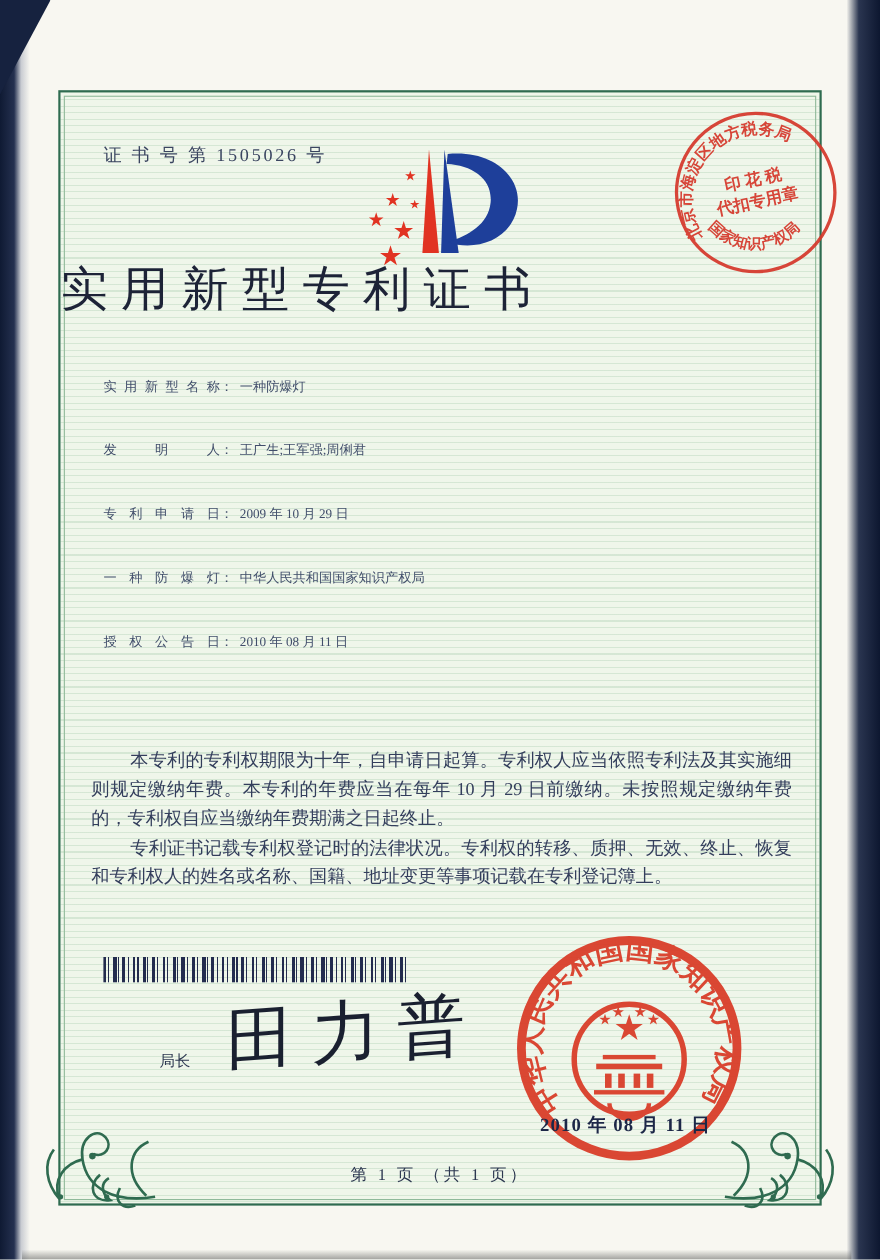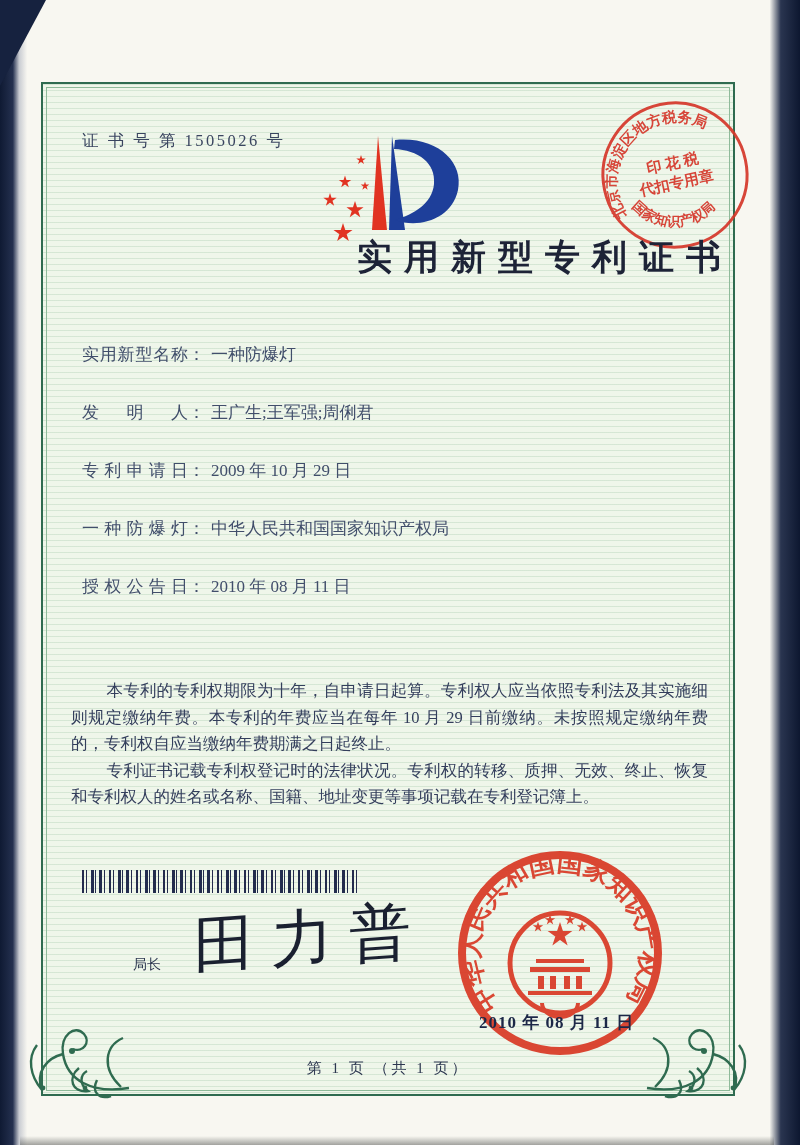--- a/index.html
+++ b/index.html
@@ -7,38 +7,38 @@
     width:800px;height:1145px;position:relative;overflow:hidden;
     font-family:"Liberation Serif","DejaVu Serif",serif;
     background:linear-gradient(90deg,#0f1a33 0%,#24304f 1.6%,#c9ccd2 2.4%,#f8f7f1 3.4%,#f8f7f1 96.2%,#2a3550 97.6%,#0d1730 100%);
   }
   .corner-shadow{position:absolute;left:0;top:0;width:46px;height:86px;
     background:#16223f;clip-path:polygon(0 0,100% 0,0 100%);}
   .bottom-shadow{position:absolute;left:20px;right:26px;bottom:0;height:9px;
     background:linear-gradient(180deg,rgba(90,92,90,0) 0%,rgba(90,92,90,.55) 100%);}
   
   .frame{
-    position:absolute;left:41px;top:82px;width:690px;height:1010px;
+    position:absolute;left:53px;top:82px;width:690px;height:1010px;
     border:2px solid #2f6b50;
     background:#eff6ea;
     background-image:repeating-linear-gradient(180deg,rgba(110,170,125,.20) 0 1px,rgba(110,170,125,0) 1px 6px);
   }
   .frame-inner{
     position:absolute;inset:3px;border:1px solid #8fba9a;
   }
   .flourish{position:absolute;width:108px;height:95px;}
   .flourish.fl-left{left:-18px;bottom:-9px;}
   .flourish.fl-right{right:-18px;bottom:-9px;transform:scaleX(-1);}
   
   .cert-no{position:absolute;left:39px;top:46px;font-size:16.5px;letter-spacing:2.5px;color:#3a4560;}
   .logo{position:absolute;left:272px;top:46px;}
   .tax-stamp{position:absolute;left:549px;top:8px;transform:rotate(-12deg);opacity:.92;}
-  .title{position:absolute;left:0;top:150px;width:100%;text-align:right;
-    font-size:35px;font-weight:bold;color:#1d2337;letter-spacing:12px;}
-  .fields{position:absolute;left:39px;top:259px;right:40px;font-size:17px;color:#414e6b;}
+  .title{position:absolute;left:0;top:150px;width:100%;text-align:left;
+    font-size:43px;font-weight:normal;color:#1d2337;letter-spacing:12px;}
+  .fields{position:absolute;left:39px;top:259px;right:40px;font-size:12px;color:#414e6b;}
   .field-row{height:24px;margin-bottom:34px;white-space:nowrap;}
   .flabel{display:inline-block;width:106px;text-align:justify;text-align-last:justify;}
   .fcolon{display:inline-block;margin-right:6px;}
   .paras{position:absolute;left:28px;right:25px;top:594px;
     font-size:16.5px;line-height:26.5px;color:#333e5c;text-align:justify;}
   .paras p{margin:0;text-indent:2.15em;}
   .barcode{position:absolute;left:39px;top:786px;width:278px;height:23px;
     background-image:repeating-linear-gradient(90deg,
       #232c4e 0 2px,transparent 2px 4px,
       #232c4e 4px 5px,transparent 5px 9px,

